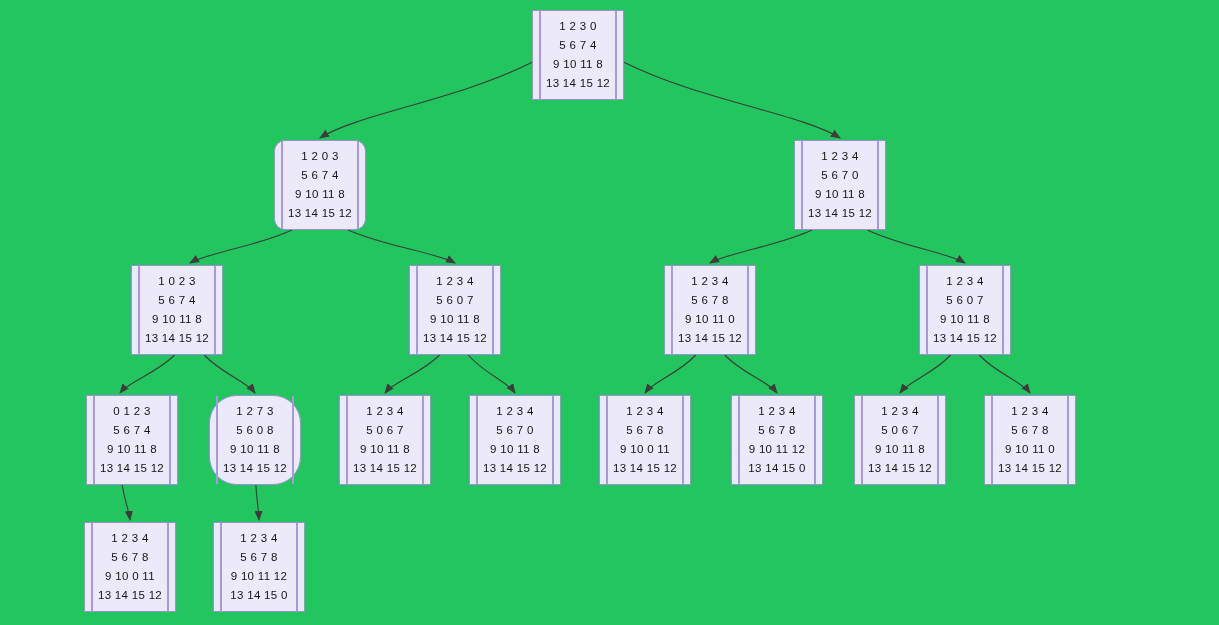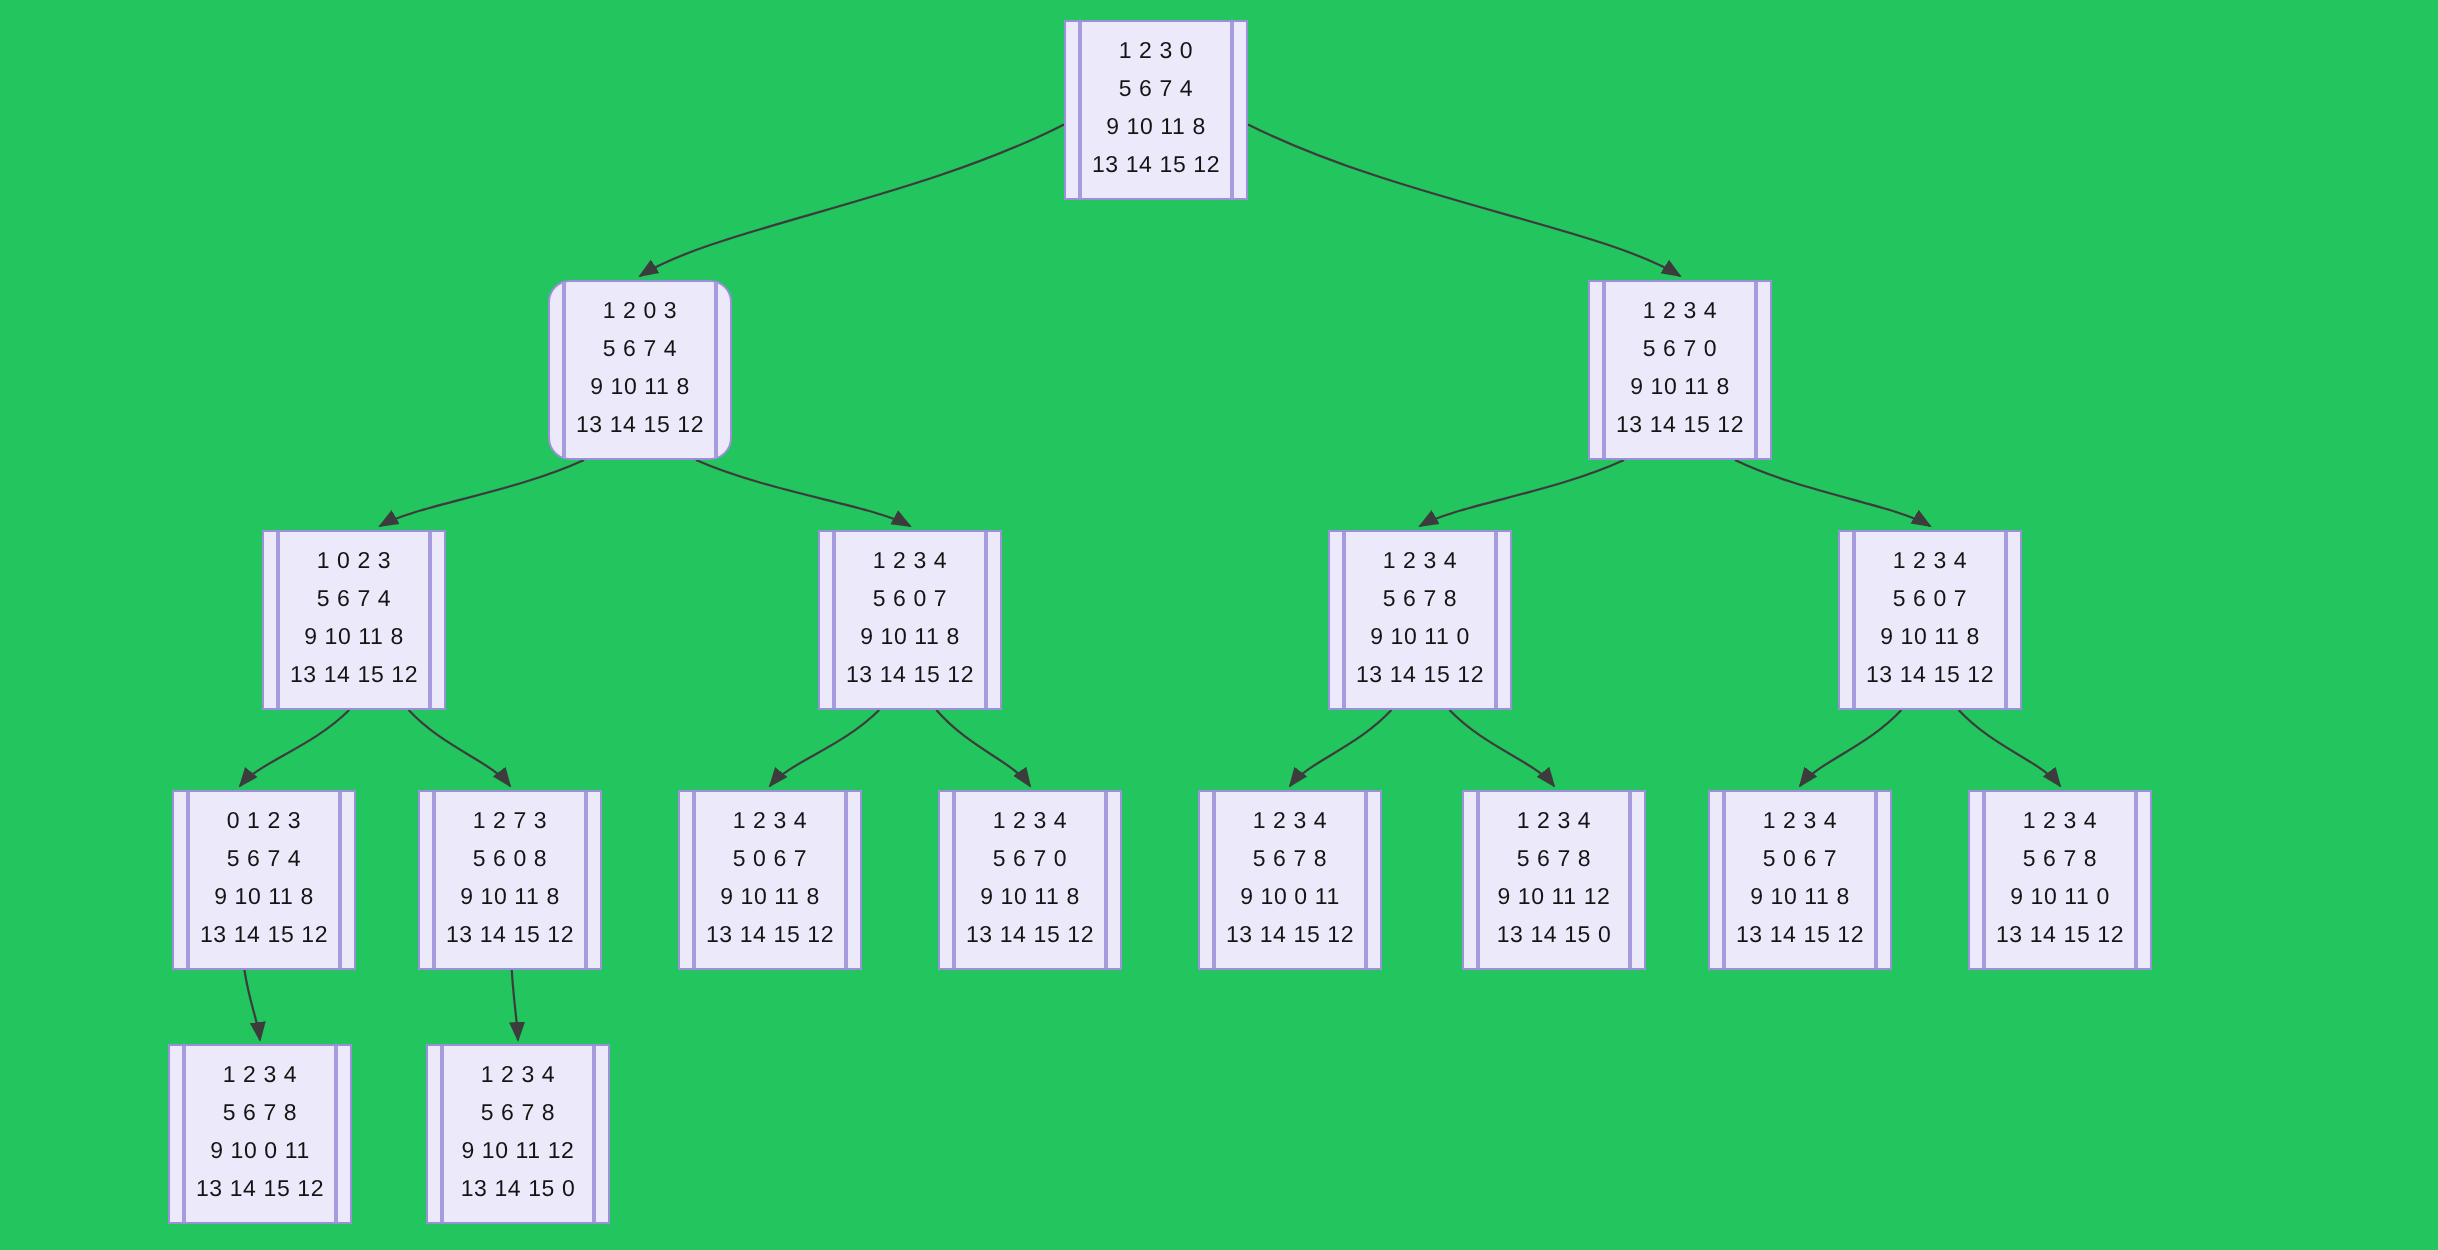--- a/index.html
+++ b/index.html
@@ -144,21 +144,21 @@
         </div>
       </div>
       <div class="node" style="left: 86px; top: 395px;">
         <div class="grid">
           <div class="row">0 1 2 3</div>
           <div class="row">5 6 7 4</div>
           <div class="row">9 10 11 8</div>
           <div class="row">13 14 15 12</div>
         </div>
       </div>
-      <div class="node" style="left: 209px; top: 395px;">
+      <div class="node" style="left: 209px; top: 395px; border-radius: 28px;">
         <div class="grid">
           <div class="row">1 2 7 3</div>
           <div class="row">5 6 0 8</div>
           <div class="row">9 10 11 8</div>
           <div class="row">13 14 15 12</div>
         </div>
       </div>
       <div class="node" style="left: 339px; top: 395px;">
         <div class="grid">
           <div class="row">1 2 3 4</div>

